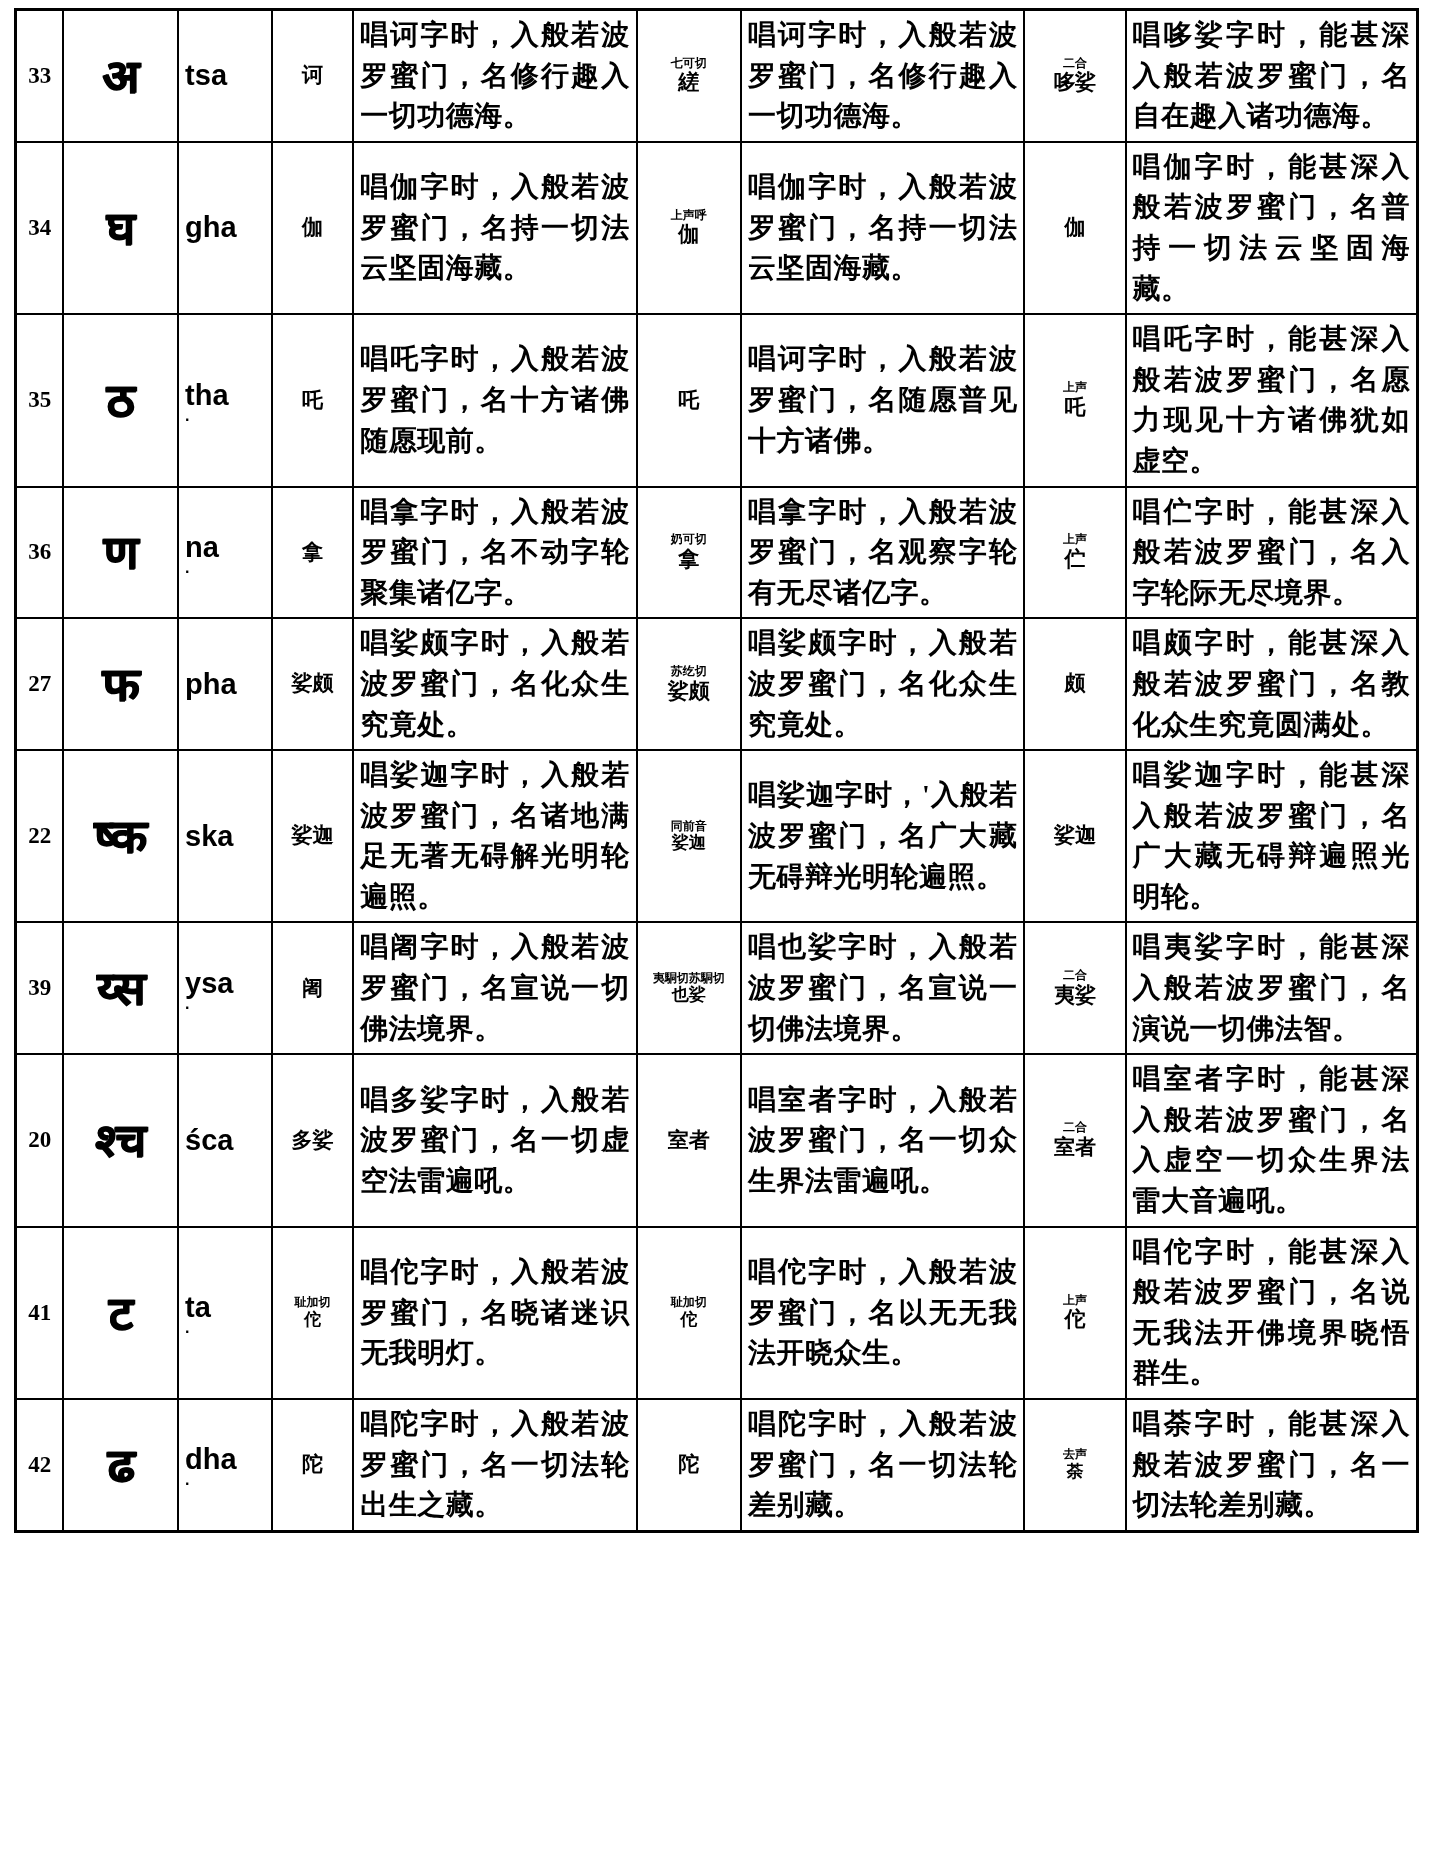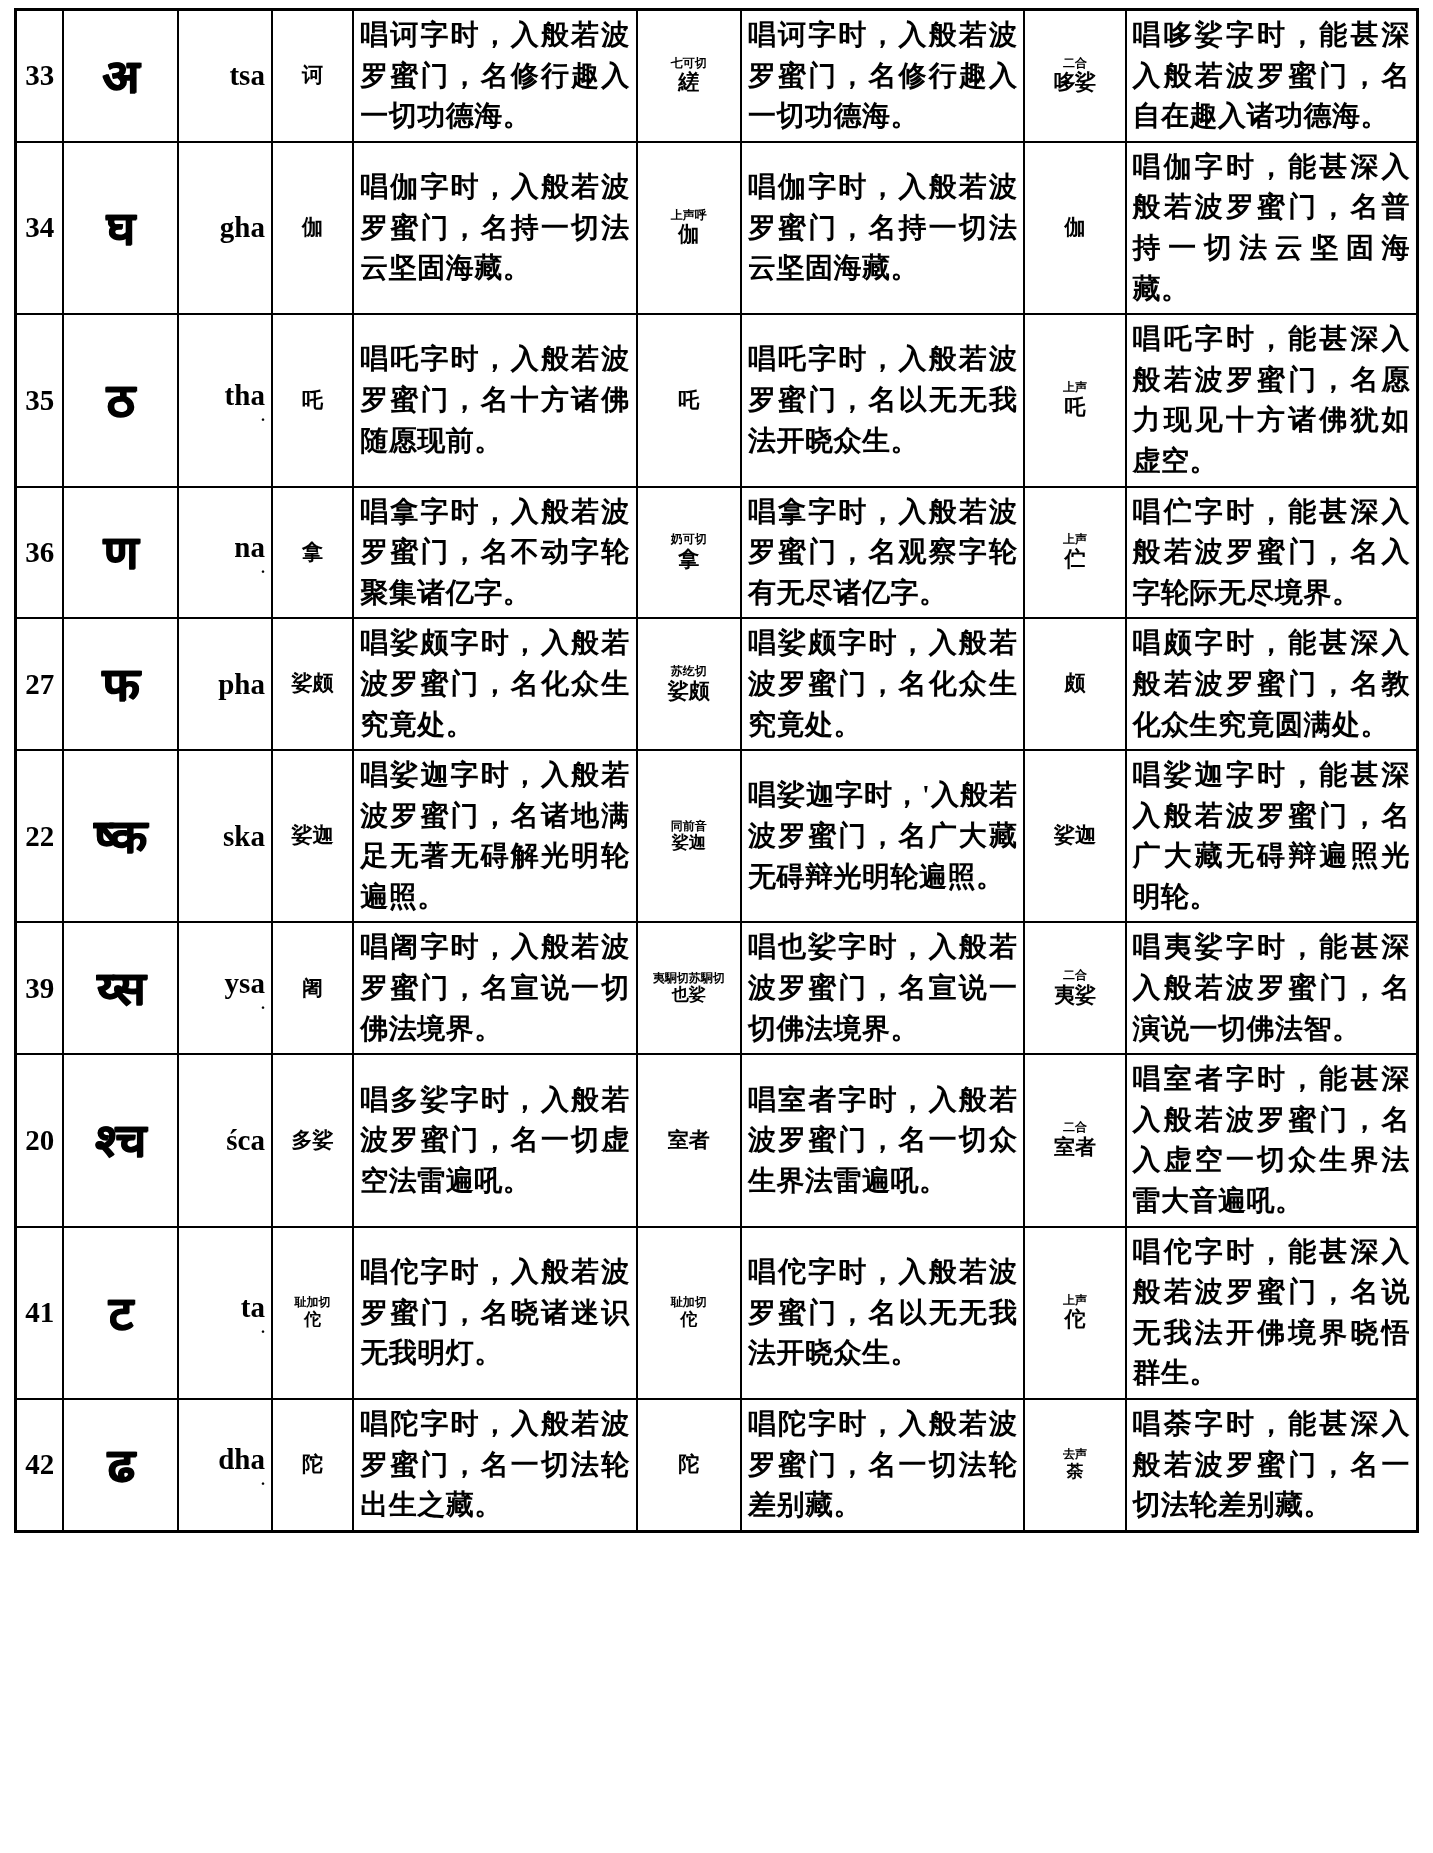--- a/index.html
+++ b/index.html
@@ -39,38 +39,38 @@
   col.c-txt1   { width: 272px; }
   col.c-cn2    { width: 100px; }
   col.c-txt2   { width: 272px; }
   col.c-cn3    { width: 97px; }
   col.c-txt3   { width: 280px; }
 
   td.num {
     text-align: center;
     font-family: "Liberation Serif", serif;
     font-weight: 700;
-    font-size: 29px;
+    font-size: 23px;
   }
   td.glyph {
     text-align: center;
     font-family: "DejaVu Sans", sans-serif;
     font-weight: 700;
     font-size: 46px;
     line-height: 1;
     letter-spacing: 0;
   }
   td.glyph .sid {
     display: inline-block;
     transform: scaleX(1.05);
     text-shadow: 1px 0 0 #000, 0 1px 0 #000;
   }
   td.trans {
-    text-align: right;
-    font-family: Liberation Serif, serif;
+    text-align: left;
+    font-family: Liberation Sans, sans-serif;
     font-weight: 700;
     font-size: 29px;
     position: relative;
   }
   td.trans .dot {
     display: block;
     font-size: 16px;
     line-height: 4px;
     height: 8px;
     margin-top: 2px;
@@ -160,21 +160,21 @@
       <tr class="row-tall">
         <td class="num">35</td>
         <td class="glyph"><span class="sid">ठ</span></td>
         <td class="trans"><span>tha</span><span class="dot">.</span></td>
         <td class="cn"><span class="lead"></span><span>吒</span></td>
         <td class="txt">
             <p>唱吒字时，入般若波罗蜜门，名十方诸佛随愿现前。</p>
           </td>
         <td class="cn"><span class="lead"></span><span>吒</span></td>
         <td class="txt">
-            <p>唱吒字时，入般若波罗蜜门，名以无无我法开晓众生。</p>
+            <p>唱诃字时，入般若波罗蜜门，名随愿普见十方诸佛。</p>
           </td>
         <td class="cn"><span class="lead">上声</span><span>吒</span></td>
         <td class="txt">
             <p>唱吒字时，能甚深入般若波罗蜜门，名愿力现见十方诸佛犹如虚空。</p>
           </td>
       </tr>
 
       <tr class="row-tall">
         <td class="num">36</td>
         <td class="glyph"><span class="sid">ण</span></td>

